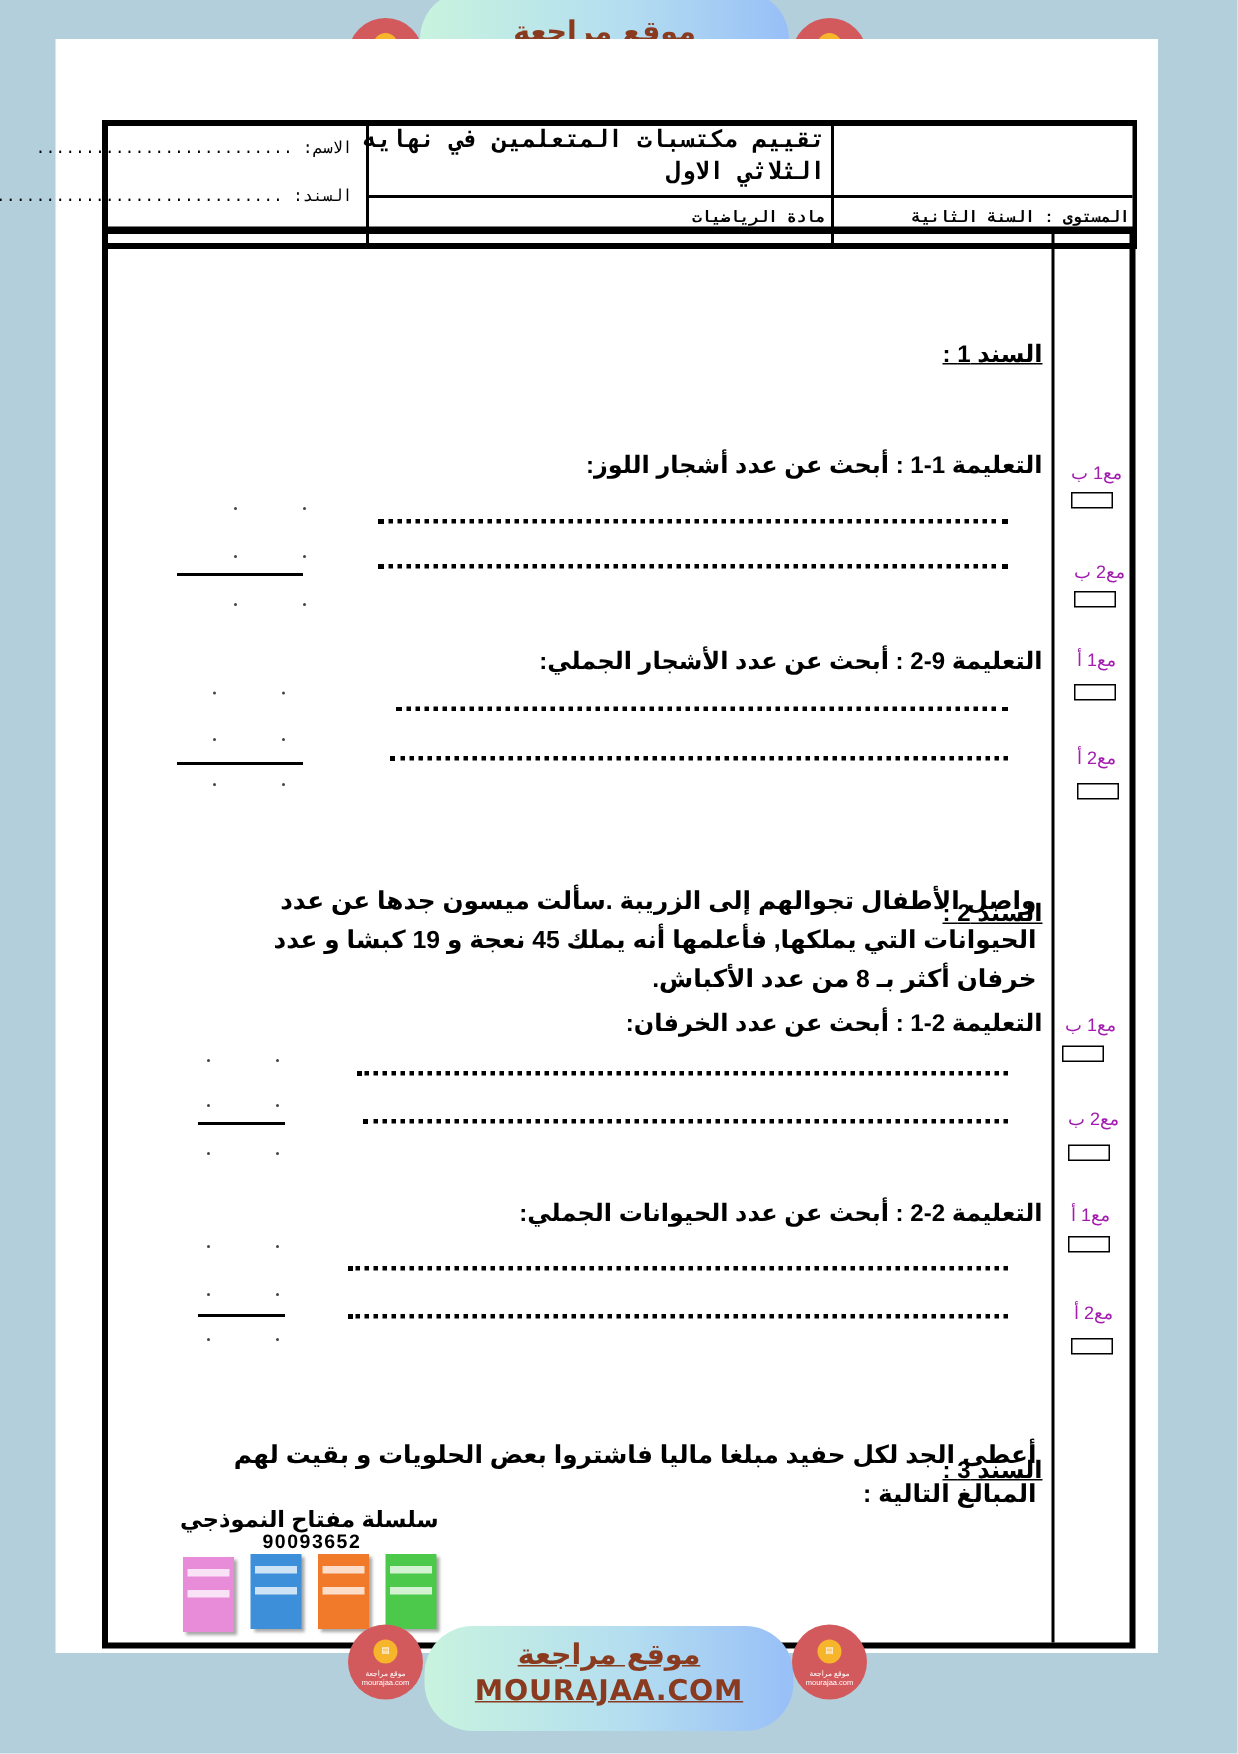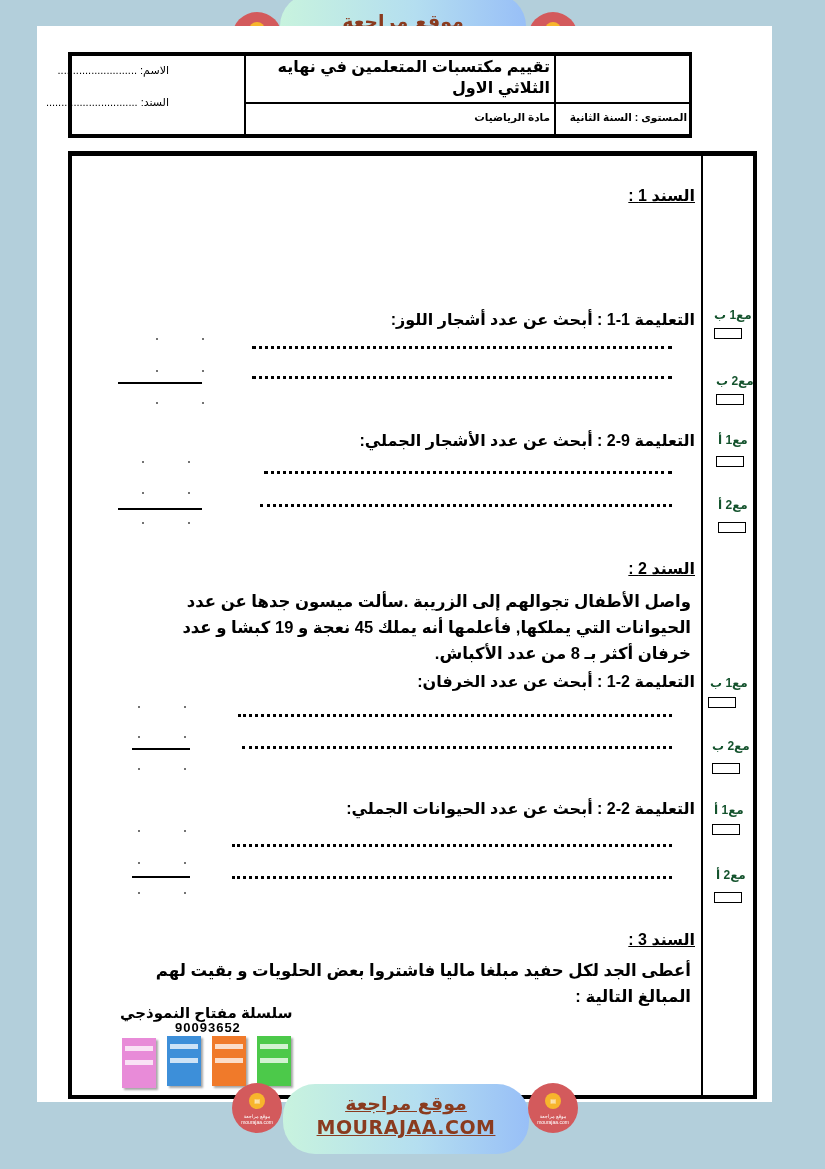--- a/index.html
+++ b/index.html
@@ -7,51 +7,51 @@
       width:825px; height:1169px; position:relative; overflow:hidden;
       background:#b3cfdb;
       font-family:"Liberation Sans", "DejaVu Sans", sans-serif;
     }
     .page {
       position:absolute; left:37px; top:26px; width:735px; height:1076px;
       background:#ffffff;
     }
     
     .hdr {
-      position:absolute; left:68px; top:52px; width:624px; height:86px;
-      border:4px solid #000; border-right-width:3px; box-sizing:border-box;
+      position:absolute; left:68px; top:80px; width:690px; height:86px;
+      border:4px solid #000; border-right-width:3px; box-sizing:border-box;font-family:Liberation Mono, monospace;
     }
     .hdr .vline { position:absolute; top:0; bottom:0; width:1.5px; background:#000; }
     .hdr .hline { position:absolute; height:1.5px; background:#000; }
     .hdr .t { position:absolute; direction:rtl; color:#000; white-space:nowrap; }
     .dots { letter-spacing:0px; }
     
     .body-frame {
       position:absolute; left:68px; top:151px; width:689px; height:948px;
       border:4px solid #000; border-top-width:5px; box-sizing:border-box;
     }
     .score-col-line { position:absolute; left:629px; top:0; bottom:0; width:1.5px; background:#000; }
     .sanad {
       position:absolute; right:58px; font-weight:bold; font-size:16px; text-decoration:underline;
-      direction:rtl; white-space:nowrap;
+      direction:rtl; white-space:nowrap;margin-top:40px;
     }
     .para {
       position:absolute; right:62px; font-weight:bold; font-size:16.5px; line-height:26px;
       direction:rtl; text-align:right;
     }
     .instr {
       position:absolute; right:58px; font-weight:bold; font-size:16px; direction:rtl; white-space:nowrap;
     }
     .dotline {
       position:absolute; height:0; border-bottom:3px dotted #000;
     }
     .mini-dot { position:absolute; width:2px; height:2px; background:#444; border-radius:1px; }
     .mini-line { position:absolute; height:1.5px; background:#000; }
     .crit-label {
-      position:absolute; font-size:12px; direction:rtl; white-space:nowrap; color:#14532d;font-weight:bold;
+      position:absolute; font-size:12px; direction:rtl; white-space:nowrap; color:#a21caf;
     }
     .crit-box {
       position:absolute; width:28px; height:11px; border:1.5px solid #000; box-sizing:border-box;
     }
     
     .banner {
       position:absolute; width:246px; height:70px; border-radius:32px;
       background:linear-gradient(90deg,#c8f3de 0%,#b4def0 55%,#98bff7 100%);
       text-align:center; color:#8a3b1f; font-weight:bold;
     }
@@ -109,21 +109,21 @@
   </div>
   <div class="t" style="left:178px;width:300px;top:55px;text-align:right;font-size:10.5px;font-weight:bold;">مادة الرياضيات</div>
   <div class="t" style="right:2px;top:55px;font-size:10.5px;font-weight:bold;">المستوى : السنة الثانية</div>
 </div>
 
 <div class="body-frame">
   <div class="score-col-line"></div>
 
   <div class="sanad" style="top:30px;">السند 1 :</div>
 
-  <div class="instr" style="top:154px;">التعليمة 1-1 : أبحث عن عدد أشجار اللوز:</div>
+  <div class="instr" style="top:144px;">التعليمة 1-1 : أبحث عن عدد أشجار اللوز:</div>
   <div class="dotline" style="left:180px;width:420px;top:190px;"></div>
   <div class="dotline" style="left:180px;width:420px;top:220px;"></div>
   <div class="mini-dot" style="left:84px;top:182px;"></div>
   <div class="mini-dot" style="left:130px;top:182px;"></div>
   <div class="mini-dot" style="left:84px;top:214px;"></div>
   <div class="mini-dot" style="left:130px;top:214px;"></div>
   <div class="mini-line" style="left:46px;width:84px;top:226px;"></div>
   <div class="mini-dot" style="left:84px;top:246px;"></div>
   <div class="mini-dot" style="left:130px;top:246px;"></div>
 

